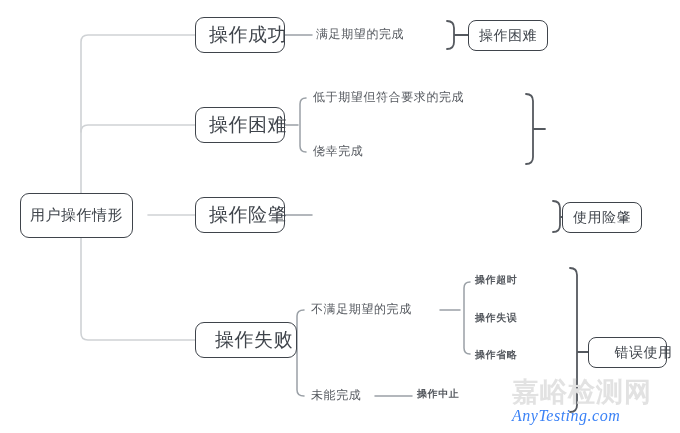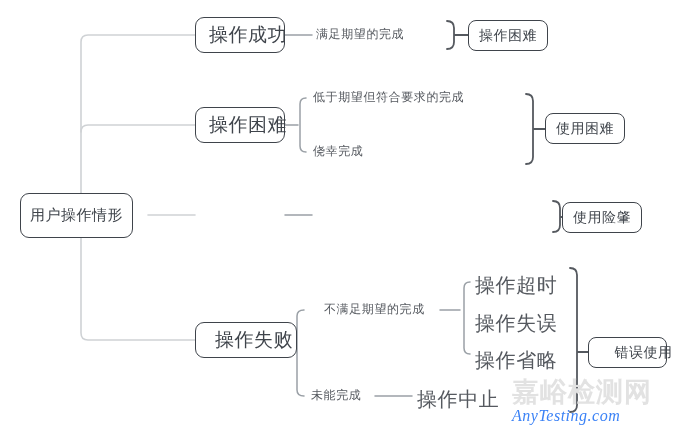--- a/index.html
+++ b/index.html
@@ -18,21 +18,21 @@
     color:#3f444b;white-space:nowrap;letter-spacing:.5px;
   }
   .node.root{font-size:15px;}
   .node.lvl2{font-size:19px;padding-left:16px;}
   .node.out{font-size:14px;border-width:1.5px;border-radius:8px;}
 
   .leaf{
     position:absolute;white-space:nowrap;color:#55595f;
     font-size:12px;letter-spacing:.6px;line-height:1;
   }
-  .leaf.small{font-size:20px;}
+  .leaf.small{font-size:10px;font-weight:bold;}
 
   .wm{
     position:absolute;left:512px;top:378px;width:165px;height:52px;
     pointer-events:none;user-select:none;
   }
   .wm .wm-cn{
     font-size:27px;color:#e2e2e2;letter-spacing:1px;line-height:1;
     font-family:"DejaVu Sans","Liberation Sans",sans-serif;font-weight:700;
   }
   .wm .wm-en{
@@ -90,51 +90,51 @@
   </div>
 
   <div class="node lvl2" style="left:195px;top:17px;width:90px;height:36px;">
     <span>操作成功</span>
   </div>
 
   <div class="node lvl2" style="left:195px;top:107px;width:90px;height:36px;text-align:center;">
     <span>操作困难</span>
   </div>
 
+  <div class="node lvl2" style="left:195px;top:197px;width:90px;height:36px;">
+    <span>操作险肇</span>
+  </div>
 
   <div class="node lvl2" style="left:195px;top:322px;width:102px;height:36px;">
     <span>操作失败</span>
   </div>
 
   <div class="leaf" style="left:316px;top:28px;">满足期望的完成</div>
 
   <div class="leaf" style="left:313px;top:91px;">低于期望但符合要求的完成</div>
 
   <div class="leaf" style="left:313px;top:145px;">侥幸完成</div>
 
 
-  <div class="leaf" style="left:324px;top:303px;text-align:right;">不满足期望的完成</div>
+  <div class="leaf" style="left:311px;top:303px;text-align:right;">不满足期望的完成</div>
 
   <div class="leaf" style="left:311px;top:389px;">未能完成</div>
 
   <div class="leaf small" style="left:475px;top:275px;">操作超时</div>
 
   <div class="leaf small" style="left:475px;top:313px;">操作失误</div>
 
   <div class="leaf small" style="left:475px;top:350px;">操作省略</div>
 
   <div class="leaf small" style="left:417px;top:389px;">操作中止</div>
 
   <div class="node out" style="left:468px;top:20px;width:80px;height:31px;">
     <span>操作困难</span>
   </div>
 
-  <div class="node out" style="left:545px;top:113px;width:80px;height:31px;">
-    <span>使用困难</span>
-  </div>
 
   <div class="node out" style="left:562px;top:202px;width:80px;height:31px;">
     <span>使用险肇</span>
   </div>
 
   <div class="node out" style="left:588px;top:337px;width:79px;height:31px;padding-left:32px;">
     <span>错误使用</span>
   </div>
 
   <div class="wm">

